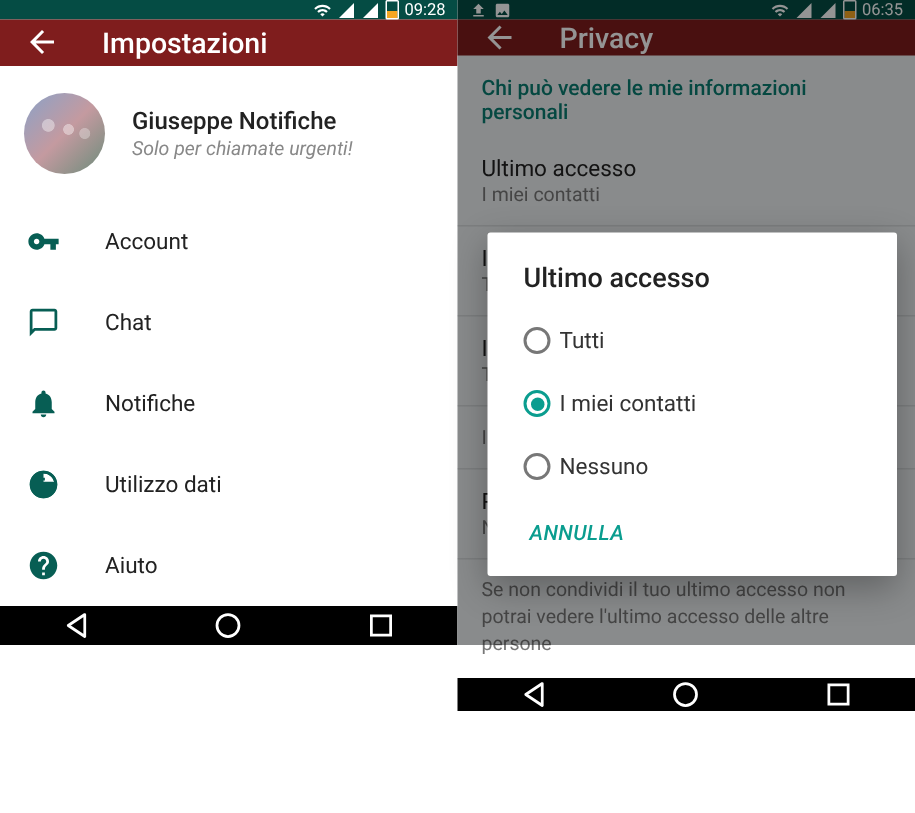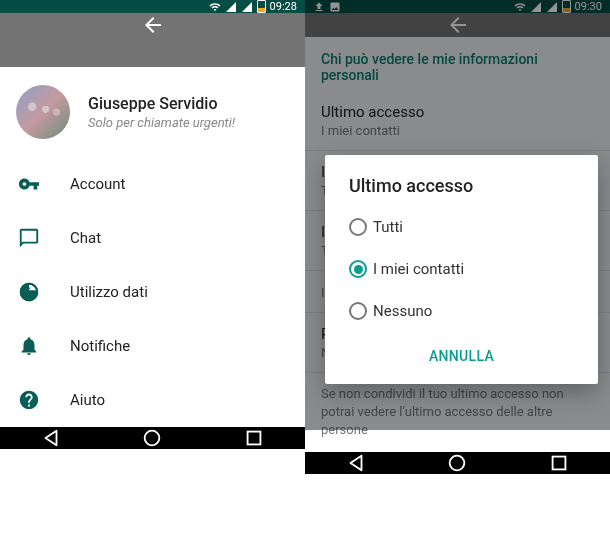--- a/index.html
+++ b/index.html
@@ -9,21 +9,21 @@
     
     .statusbar { height: 22px; background: #054c44; display: flex; align-items: center; justify-content: flex-end; padding: 0 8px; gap: 4px; color: #fff; font-size: 11px; }
     .statusbar .left-ic { margin-right: auto; display: flex; gap: 4px; }
     .sb-ic { width: 12px; height: 12px; display: inline-flex; align-items: center; justify-content: center; }
     .sb-ic svg { width: 100%; height: 100%; fill: #fff; }
     .battery { width: 9px; height: 13px; border: 1px solid #fff; border-radius: 1px; position: relative; display: inline-block; }
     .battery::before { content: ""; position: absolute; top: -3px; left: 2px; width: 3px; height: 2px; background: #fff; }
     .battery.orange { background: linear-gradient(to top, #f5a623 40%, transparent 40%); }
     
     
-    .header { height: 54px; background: #737373; display: flex; align-items: center; padding: 0 16px; gap: 28px; color: #fff; flex-direction: column; }
+    .header { height: 54px; background: #7f1d1d; display: flex; align-items: center; padding: 0 16px; gap: 28px; color: #fff; }
     .back-ic { width: 24px; height: 24px; cursor: pointer; }
     .back-ic svg { width: 100%; height: 100%; fill: currentColor; }
     .htitle { font-size: 19px; font-weight: 500; }
     
     
     .profile { display: flex; align-items: center; padding: 18px 16px; gap: 18px; }
     .avatar { width: 54px; height: 54px; border-radius: 50%; background: linear-gradient(135deg,#8aa2c8 0%,#c49aa0 50%,#6b8c7a 100%); flex-shrink: 0; position: relative; overflow: hidden; }
     .avatar::after { content: ""; position: absolute; inset: 0; background: radial-gradient(circle at 30% 40%, rgba(255,255,255,.4) 8%, transparent 9%), radial-gradient(circle at 55% 45%, rgba(255,255,255,.4) 8%, transparent 9%), radial-gradient(circle at 75% 50%, rgba(255,255,255,.3) 7%, transparent 8%); }
     .pname { font-size: 16px; font-weight: 500; color: #222; }
     .pstatus { font-size: 13px; color: #888; margin-top: 2px; font-style: italic; }
@@ -46,21 +46,21 @@
     .hint { font-size: 13px; color: #777; padding: 12px 16px; line-height: 1.4; }
     
     
     .dialog { position: absolute; top: 155px; left: 20px; right: 12px; background: #fff; border-radius: 2px; box-shadow: 0 8px 24px rgba(0,0,0,.3); z-index: 10; padding: 20px 0 8px; }
     .dtitle { font-size: 18px; font-weight: 500; color: #222; padding: 0 24px 10px; }
     .radio-row { display: flex; align-items: center; gap: 6px; padding: 12px 24px; cursor: pointer; }
     .radio { width: 18px; height: 18px; border: 2px solid #777; border-radius: 50%; display: flex; align-items: center; justify-content: center; flex-shrink: 0; }
     .radio.sel { border-color: #0a9d8f; }
     .radio.sel::after { content: ""; width: 9px; height: 9px; background: #0a9d8f; border-radius: 50%; }
     .rlabel { font-size: 15px; color: #333; }
-    .dactions { display: flex; justify-content: center; padding: 8px 16px 4px; }
+    .dactions { display: flex; justify-content: flex-start; padding: 8px 16px 4px; font-style: italic; }
     .dcancel { color: #0a9d8f; font-size: 14px; font-weight: 500; letter-spacing: .3px; padding: 8px 12px; cursor: pointer; }
     
     
     .navbar { height: 46px; background: #000; display: flex; align-items: center; justify-content: space-around; }
     .nav-ic { width: 22px; height: 22px; cursor: pointer; }
     .nav-ic svg { width: 100%; height: 100%; fill: none; stroke: #fff; stroke-width: 2; }
   </style>
 </head>
 <body>
 
@@ -86,58 +86,58 @@
   </div>
   <div class="header">
     <span class="back-ic"><svg viewBox="0 0 24 24">
           <path d="M20 11H7.83l5.59-5.59L12 4l-8 8 8 8 1.41-1.41L7.83 13H20v-2z"></path>
         </svg></span>
     <span class="htitle">Impostazioni</span>
   </div>
   <div class="profile">
     <div class="avatar"></div>
     <div>
-      <div class="pname">Giuseppe Servidio</div>
+      <div class="pname">Giuseppe Notifiche</div>
       <div class="pstatus">Solo per chiamate urgenti!</div>
     </div>
   </div>
   <div class="slist">
     <div class="sitem">
       <span class="sicon">
           <svg viewBox="0 0 24 24">
             <path d="M12.65 10C11.83 7.67 9.61 6 7 6c-3.31 0-6 2.69-6 6s2.69 6 6 6c2.61 0 4.83-1.67 5.65-4H17v4h4v-4h2v-4H12.65zM7 14c-1.1 0-2-.9-2-2s.9-2 2-2 2 .9 2 2-.9 2-2 2z"></path>
           </svg>
         </span>
       <span class="slabel">Account</span>
     </div>
     <div class="sitem">
       <span class="sicon">
           <svg viewBox="0 0 24 24">
             <path d="M20 2H4c-1.1 0-2 .9-2 2v18l4-4h14c1.1 0 2-.9 2-2V4c0-1.1-.9-2-2-2zm0 14H5.17L4 17.17V4h16v12z"></path>
           </svg>
         </span>
       <span class="slabel">Chat</span>
+    </div>
+    <div class="sitem">
+      <span class="sicon">
+          <svg viewBox="0 0 24 24">
+            <path d="M12 22c1.1 0 2-.9 2-2h-4c0 1.1.9 2 2 2zm6-6v-5c0-3.07-1.64-5.64-4.5-6.32V4c0-.83-.67-1.5-1.5-1.5s-1.5.67-1.5 1.5v.68C7.63 5.36 6 7.92 6 11v5l-2 2v1h16v-1l-2-2z"></path>
+          </svg>
+        </span>
+      <span class="slabel">Notifiche</span>
     </div>
     <div class="sitem">
       <span class="sicon">
           <svg viewBox="0 0 24 24">
             <path d="M12 2C6.48 2 2 6.48 2 12s4.48 10 10 10 10-4.48 10-10S17.52 2 12 2zm0 18c-4.41 0-8-3.59-8-8s3.59-8 8-8 8 3.59 8 8-3.59 8-8 8zm-1-13h2v2h-2zm0 4h2v6h-2z" transform="rotate(0)"></path>
             <path d="M12 4a8 8 0 100 16 8 8 0 000-16zm0 14a6 6 0 110-12 6 6 0 010 12z" fill="none"></path>
             <path d="M12 2a10 10 0 100 20 10 10 0 000-20zm0 2a8 8 0 017.75 6H12V4z"></path>
           </svg>
         </span>
       <span class="slabel">Utilizzo dati</span>
-    </div>
-    <div class="sitem">
-      <span class="sicon">
-          <svg viewBox="0 0 24 24">
-            <path d="M12 22c1.1 0 2-.9 2-2h-4c0 1.1.9 2 2 2zm6-6v-5c0-3.07-1.64-5.64-4.5-6.32V4c0-.83-.67-1.5-1.5-1.5s-1.5.67-1.5 1.5v.68C7.63 5.36 6 7.92 6 11v5l-2 2v1h16v-1l-2-2z"></path>
-          </svg>
-        </span>
-      <span class="slabel">Notifiche</span>
     </div>
     <div class="sitem">
       <span class="sicon">
           <svg viewBox="0 0 24 24">
             <path d="M12 2C6.48 2 2 6.48 2 12s4.48 10 10 10 10-4.48 10-10S17.52 2 12 2zm1 17h-2v-2h2v2zm2.07-7.75l-.9.92C13.45 12.9 13 13.5 13 15h-2v-.5c0-1.1.45-2.1 1.17-2.83l1.24-1.26c.37-.36.59-.86.59-1.41 0-1.1-.9-2-2-2s-2 .9-2 2H8c0-2.21 1.79-4 4-4s4 1.79 4 4c0 .88-.36 1.68-.93 2.25z"></path>
           </svg>
         </span>
       <span class="slabel">Aiuto</span>
     </div>
   </div>
@@ -177,26 +177,27 @@
         <svg viewBox="0 0 24 24">
           <path d="M2 22h20V2z"></path>
         </svg>
       </span>
     <span class="sb-ic">
         <svg viewBox="0 0 24 24">
           <path d="M2 22h20V2z"></path>
         </svg>
       </span>
     <span class="battery orange"></span>
-    <span>09:30</span>
+    <span>06:35</span>
   </div>
   <div class="header">
     <span class="back-ic"><svg viewBox="0 0 24 24">
           <path d="M20 11H7.83l5.59-5.59L12 4l-8 8 8 8 1.41-1.41L7.83 13H20v-2z"></path>
         </svg></span>
+    <span class="htitle">Privacy</span>
   </div>
   <div class="priv-content">
     <div class="section-title">Chi può vedere le mie informazioni personali</div>
     <div class="priv-item">
       <div class="priv-item-title">Ultimo accesso</div>
       <div class="priv-item-sub">I miei contatti</div>
     </div>
     <div class="priv-item">
       <div class="priv-item-title">I</div>
       <div class="priv-item-sub">T</div>

